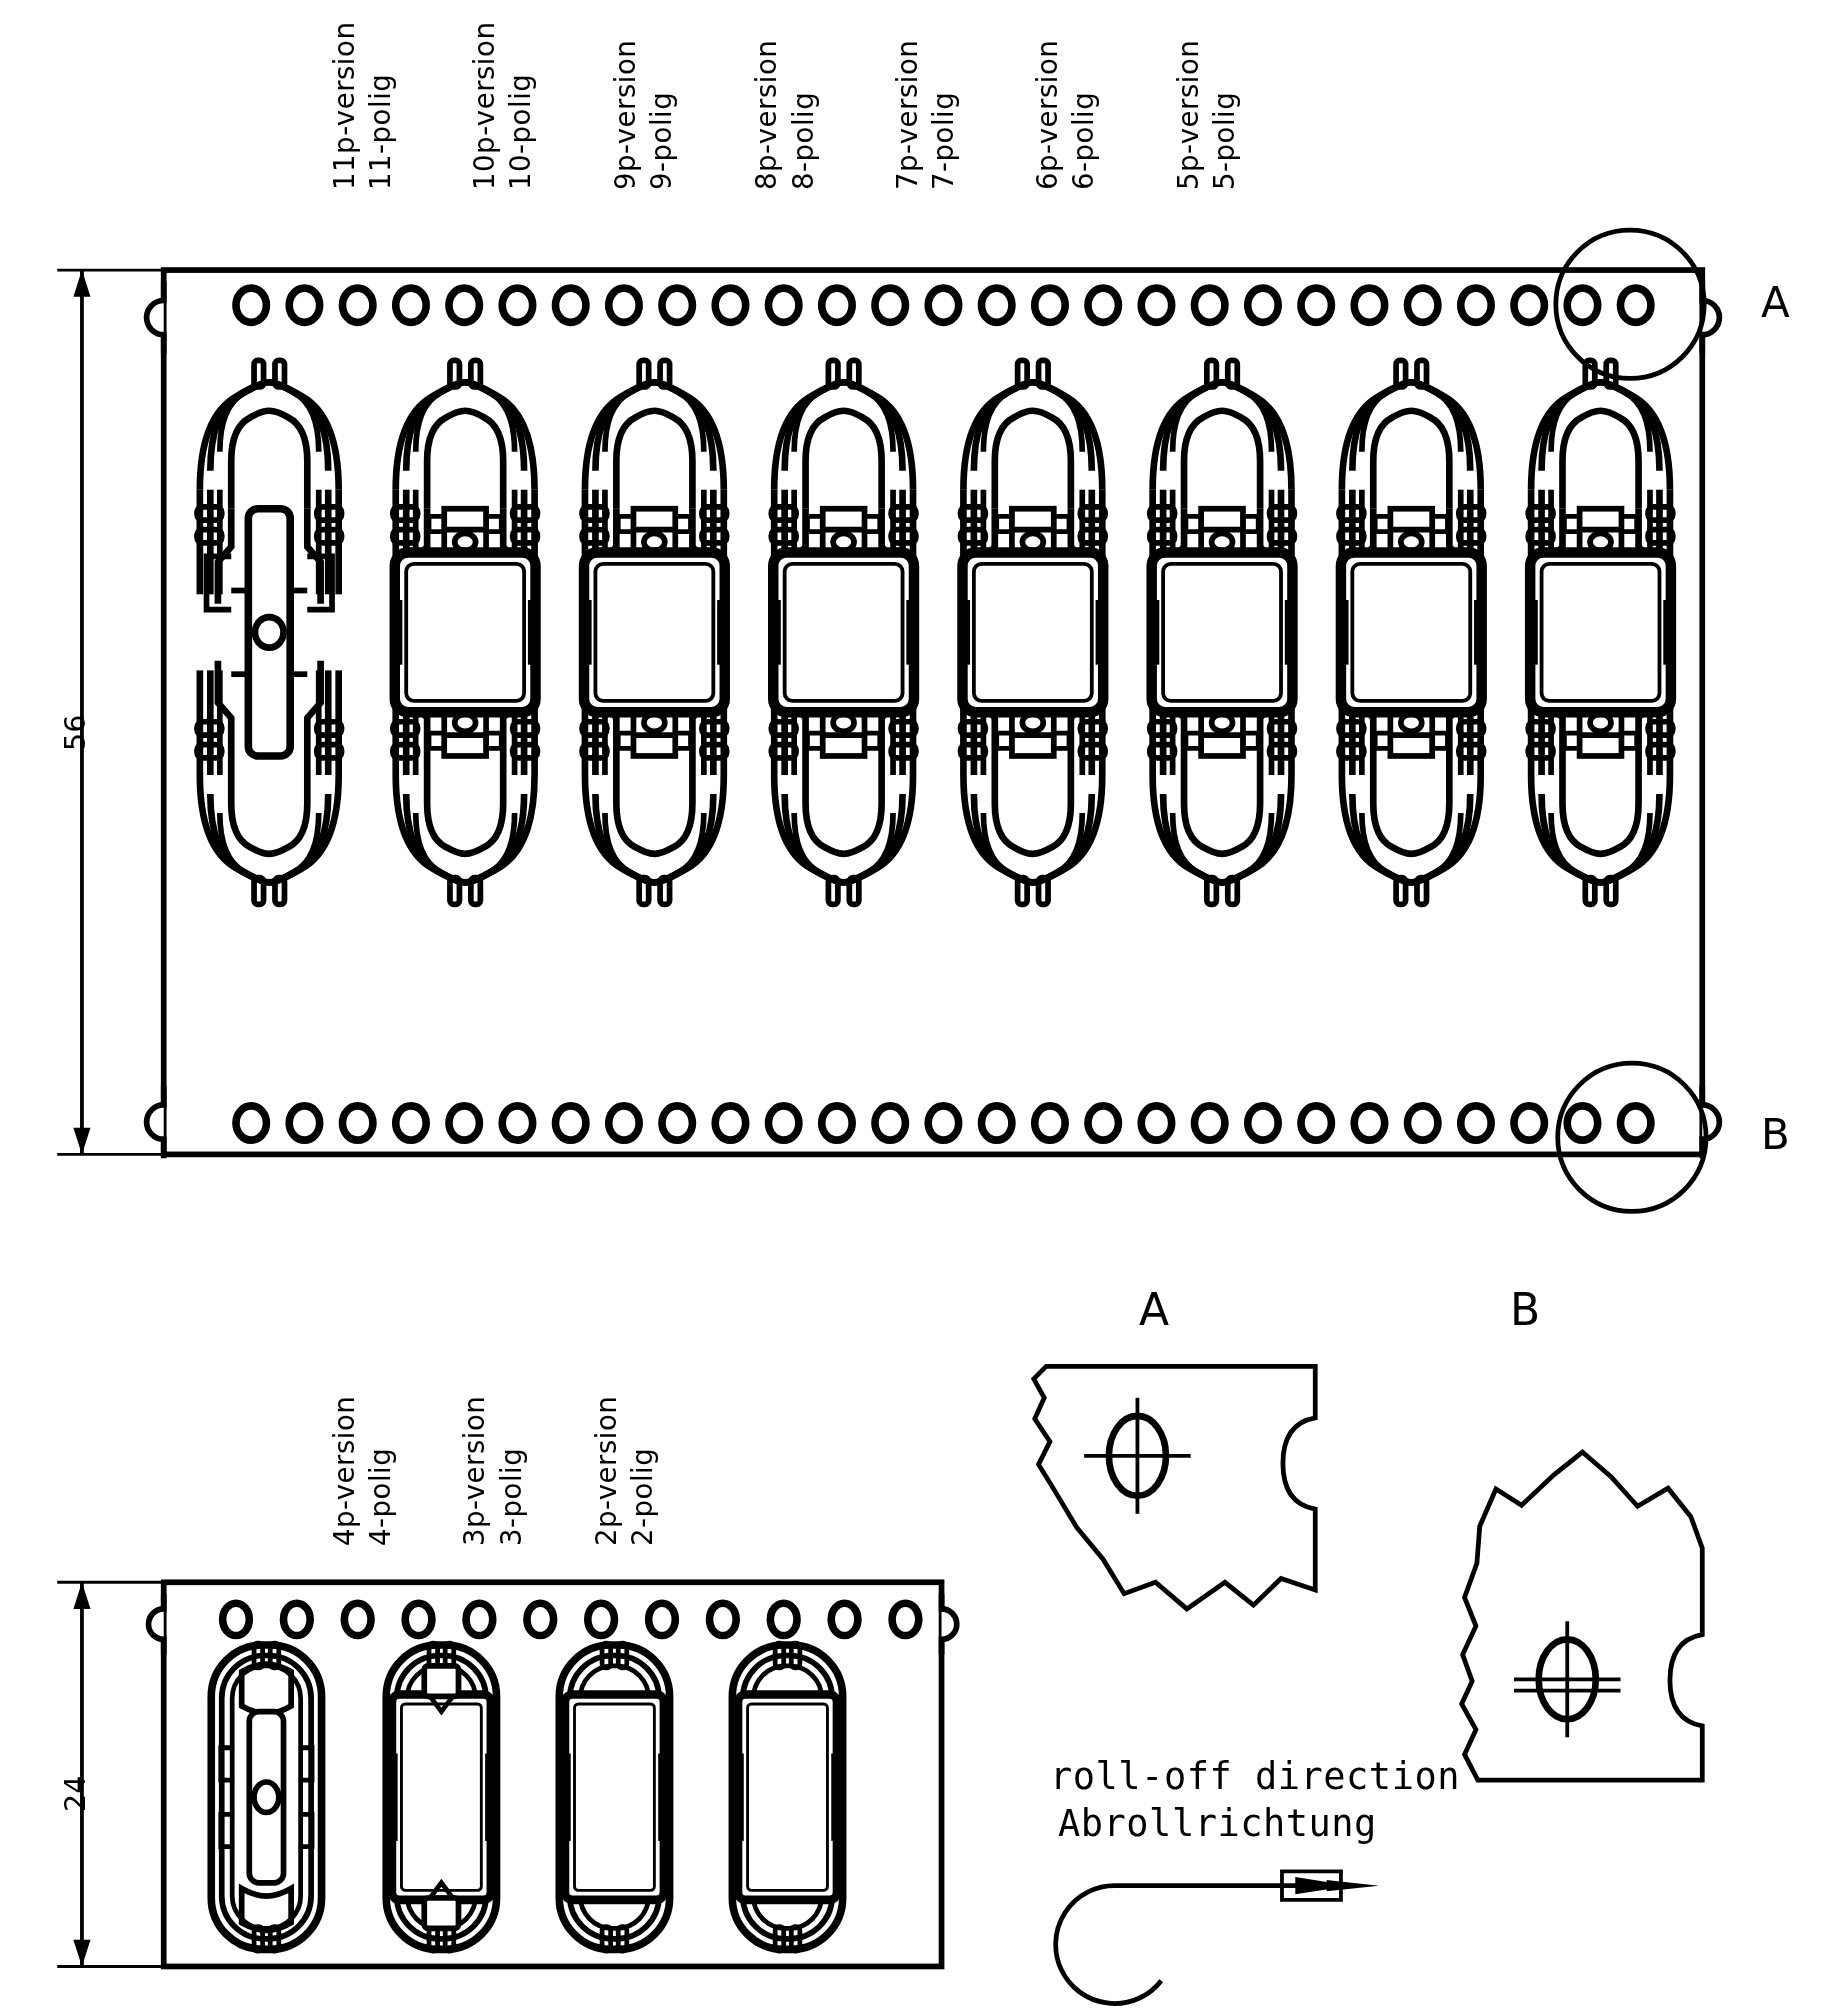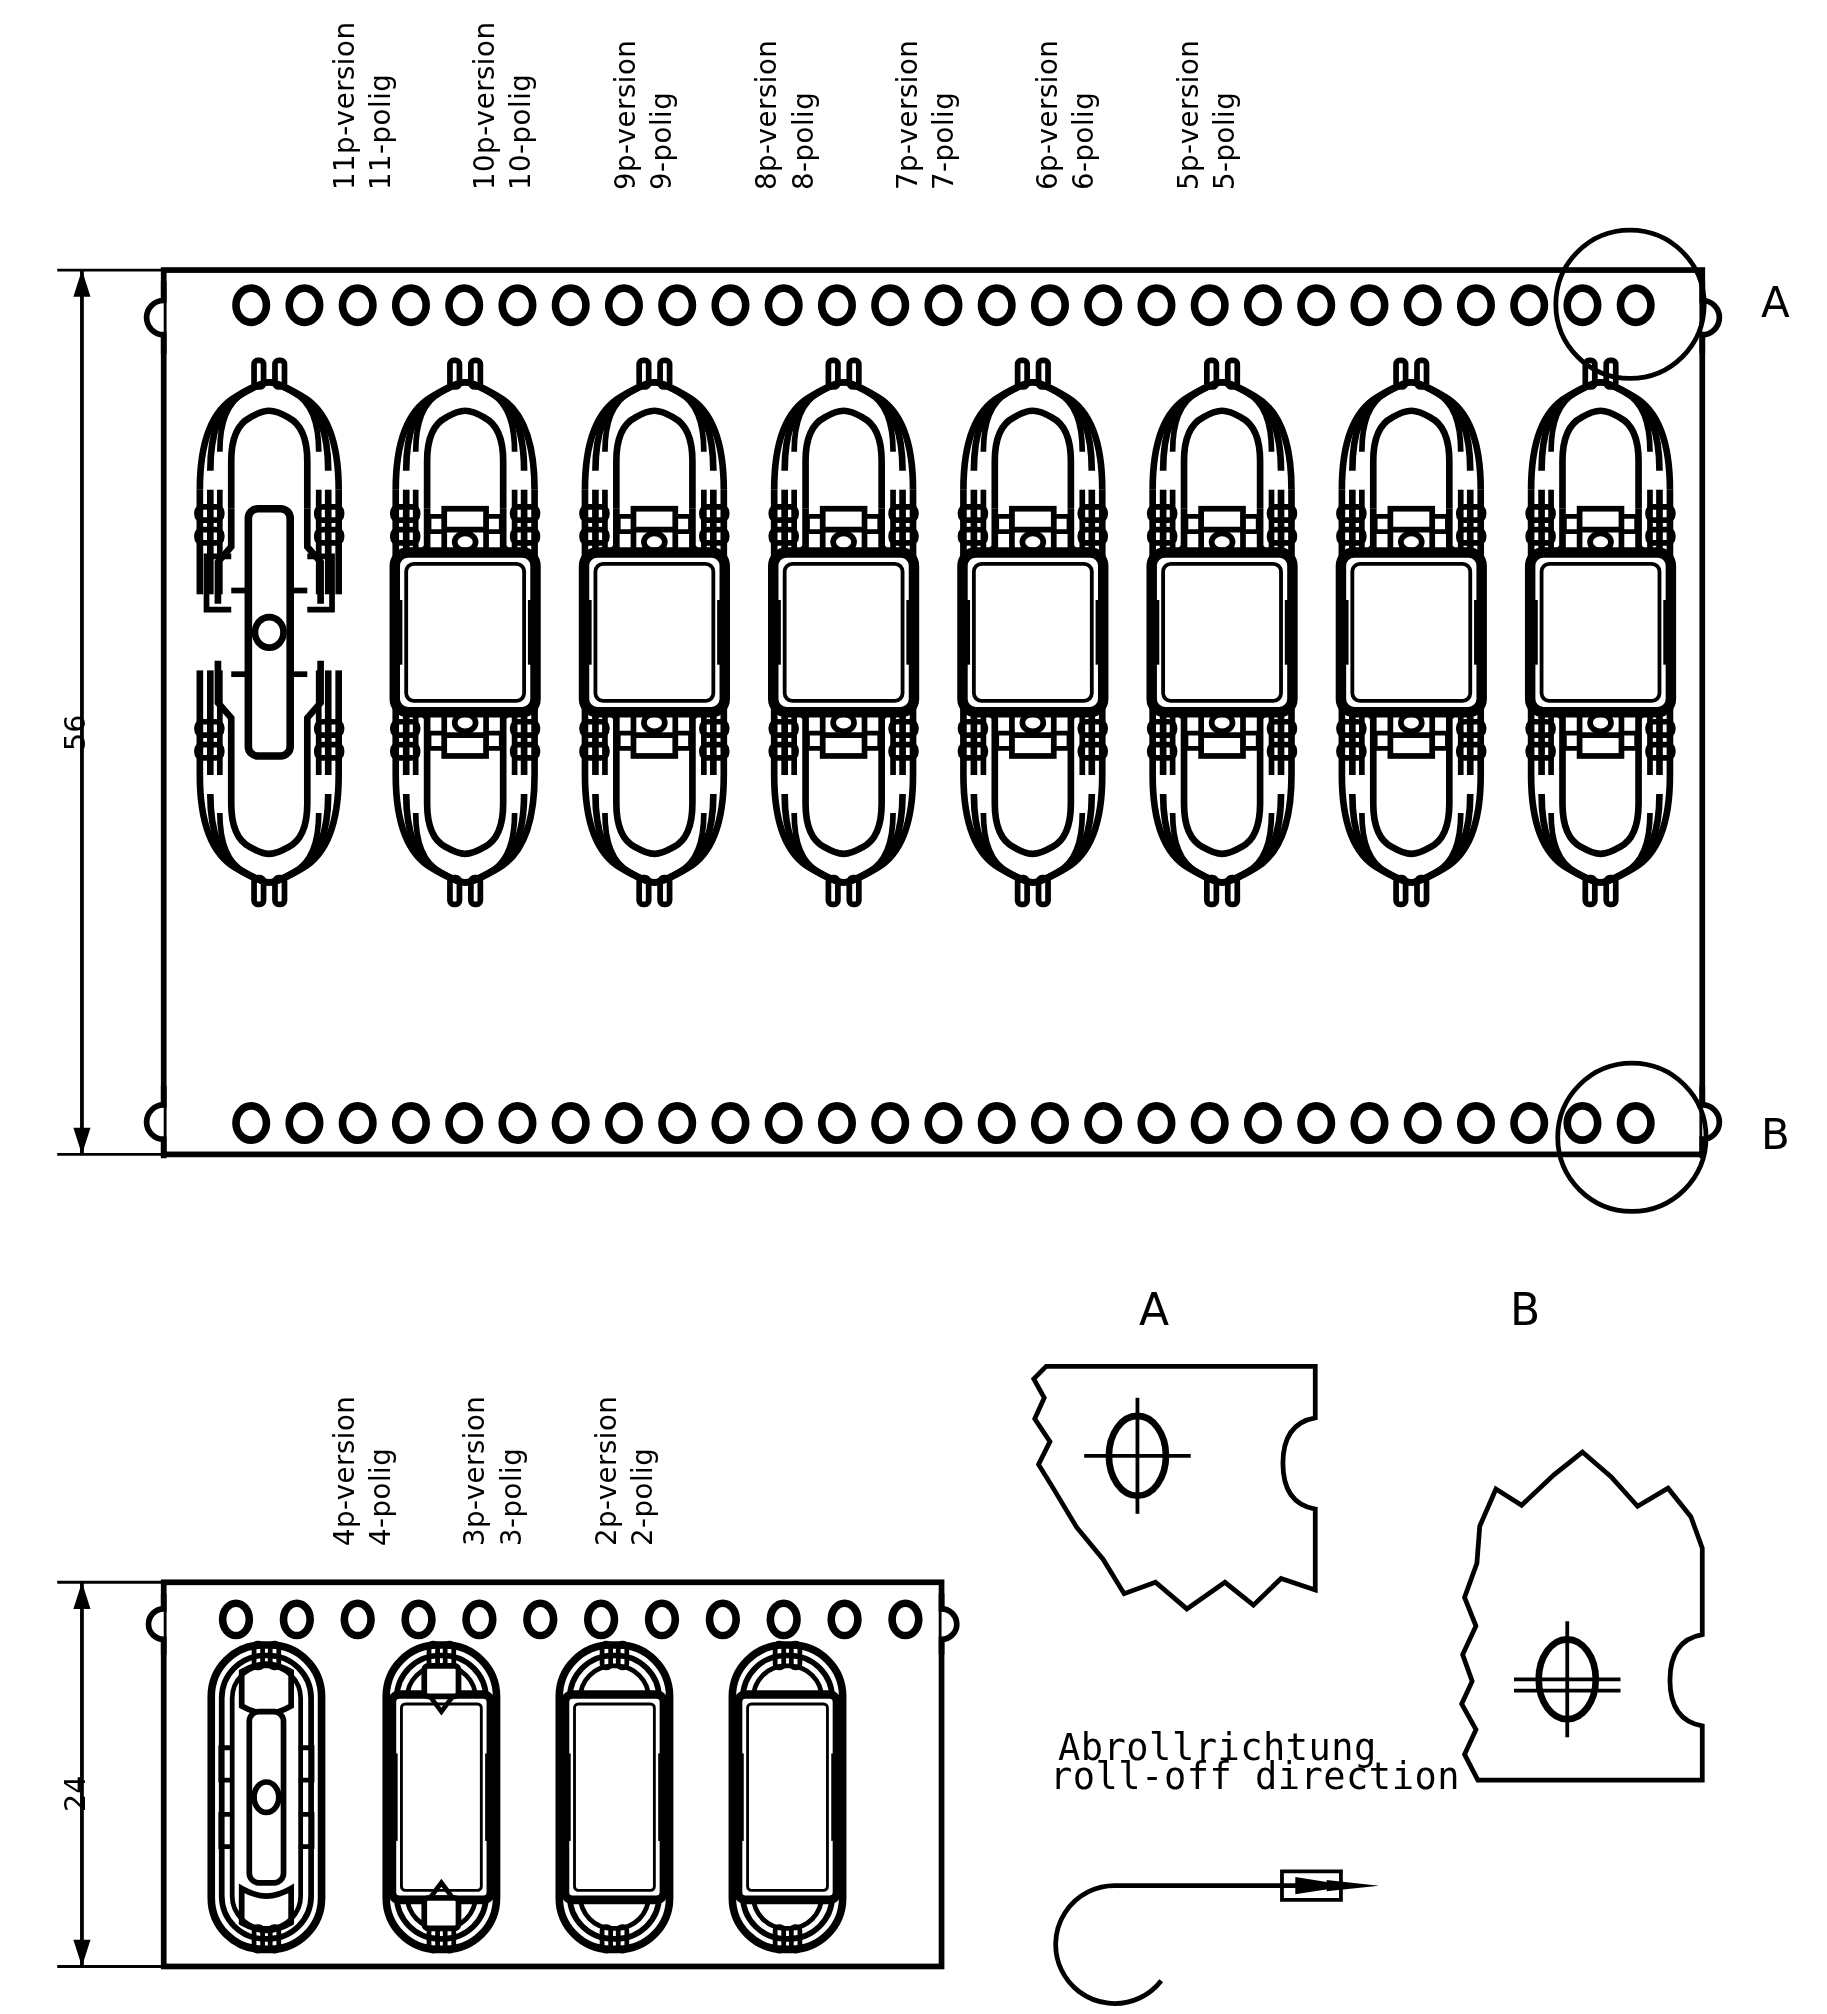--- a/index.html
+++ b/index.html
@@ -448,16 +448,16 @@
   <div class="dimtext" style="left:59px;top:751px;">56</div>
   <div class="dimtext" style="left:59px;top:1812px;">24</div>
 
   <div class="callout" style="left:1761px;top:278px;">A</div>
   <div class="callout" style="left:1761px;top:1110px;">B</div>
 
   <div class="detailtitle" style="left:1139px;top:1284px;">A</div>
   <div class="detailtitle" style="left:1510px;top:1284px;">B</div>
 
   <div class="rolltext" style="left:1050px;top:1755px;">roll-off direction</div>
-  <div class="rolltext" style="left:1058px;top:1726px;">Abrollrichtung</div>
+  <div class="rolltext" style="left:1058px;top:1802px;">Abrollrichtung</div>
 
 </div>
 
 
 </body></html>

